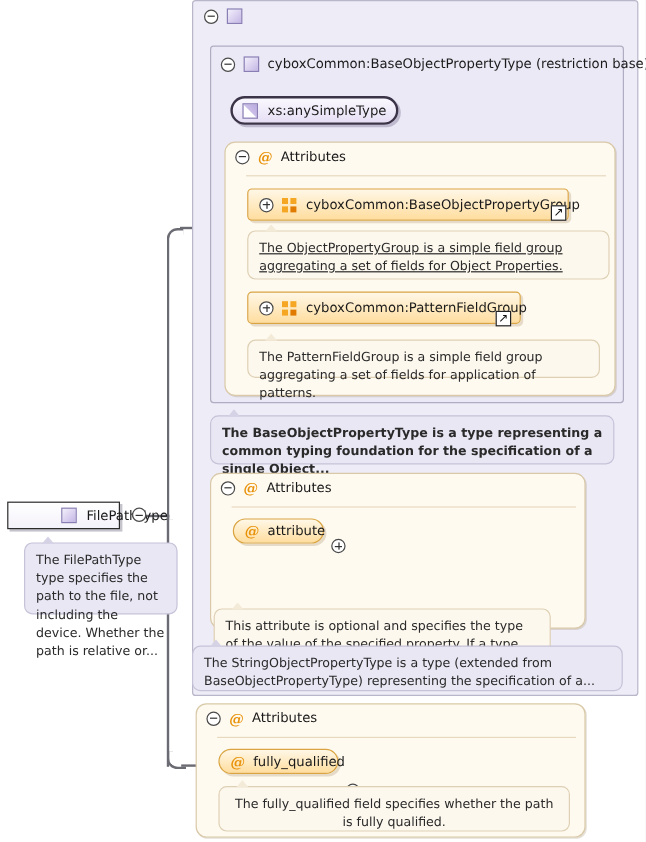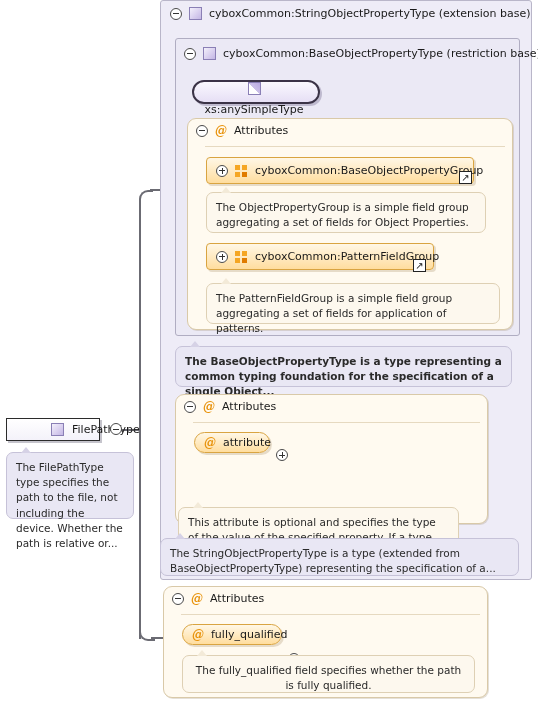--- a/index.html
+++ b/index.html
@@ -191,39 +191,38 @@
 <div class="wire wire-h" style="left:150px;top:189px;width:25px;"></div>
 <div class="wire wire-v" style="left:139px;top:429px;height:210px;"></div>
 <div class="corner corner-bl" style="left:139px;top:626px;width:14px;height:13px;"></div>
 <div class="wire wire-h" style="left:151px;top:637px;width:24px;"></div>
 
 <div class="rootbox" style="left:6px;top:418px;width:94px;height:23px;padding-left:44px;">
   <span class="sq"></span>
   <span>FilePathType</span>
 </div>
 <div class="circ" style="left:110px;top:423px;"></div>
-<div class="note note-purple" style="left:6px;top:452px;width:128px;height:67px;">
+<div class="note note-purple" style="left:20px;top:452px;width:128px;height:60px;">
   <span>The FilePathType type specifies the path to the file, not including the device. Whether the path is relative or...</span>
 </div>
 
 <div class="panel" style="left:160px;top:0px;width:372px;height:580px;"></div>
 <div class="panel-hdr" style="left:170px;top:7px;">
   <span class="circ"></span>
   <span class="sq"></span>
-  <span>cyboxCommon:StringObjectPropertyType (extension base)</span>
 </div>
 
 <div class="panel panel-inner" style="left:175px;top:38px;width:345px;height:298px;"></div>
 <div class="panel-hdr" style="left:184px;top:47px;">
   <span class="circ"></span>
   <span class="sq"></span>
   <span>cyboxCommon:BaseObjectPropertyType (restriction base)</span>
 </div>
 
-<div class="stype" style="left:192px;top:80px;width:128px;height:24px;flex-direction:column;">
+<div class="stype" style="left:192px;top:80px;width:140px;height:24px;">
   <span class="tri"></span>
   <span>xs:anySimpleType</span>
 </div>
 
 <div class="attrbox" style="left:187px;top:118px;width:326px;height:212px;"></div>
 <div class="attrbox-hdr" style="left:196px;top:124px;">
   <span class="circ"></span>
   <span class="at">@</span>
   <span>Attributes</span>
 </div>
@@ -233,36 +232,36 @@
   <span class="circ plus"></span>
   <span class="gicon">
       <i></i>
       <i></i>
       <i></i>
       <i></i>
     </span>
   <span>cyboxCommon:BaseObjectPropertyGroup</span>
 </div>
 <div class="extref" style="left:459px;top:171px;">↗</div>
-<div class="note note-cream" style="left:206px;top:192px;width:280px;height:41px;">
+<div class="note note-cream" style="left:206px;top:192px;width:302px;height:41px;text-decoration:underline;">
   <span>The ObjectPropertyGroup is a simple field group aggregating a set of fields for Object Properties.</span>
 </div>
 
 <div class="pill rect" style="left:206px;top:243px;width:228px;height:27px;">
   <span class="circ plus"></span>
   <span class="gicon">
       <i></i>
       <i></i>
       <i></i>
       <i></i>
     </span>
   <span>cyboxCommon:PatternFieldGroup</span>
 </div>
 <div class="extref" style="left:413px;top:259px;">↗</div>
-<div class="note note-cream" style="left:206px;top:283px;width:294px;height:41px;">
+<div class="note note-cream" style="left:206px;top:283px;width:294px;height:32px;">
   <span>The PatternFieldGroup is a simple field group aggregating a set of fields for application of patterns.</span>
 </div>
 
 <div class="note note-purple" style="left:175px;top:346px;width:337px;height:41px;font-weight:bold;">
   <span>The BaseObjectPropertyType is a type representing a common typing foundation for the specification of a single Object...</span>
 </div>
 
 <div class="attrbox" style="left:175px;top:394px;width:313px;height:130px;"></div>
 <div class="attrbox-hdr" style="left:184px;top:400px;">
   <span class="circ"></span>

